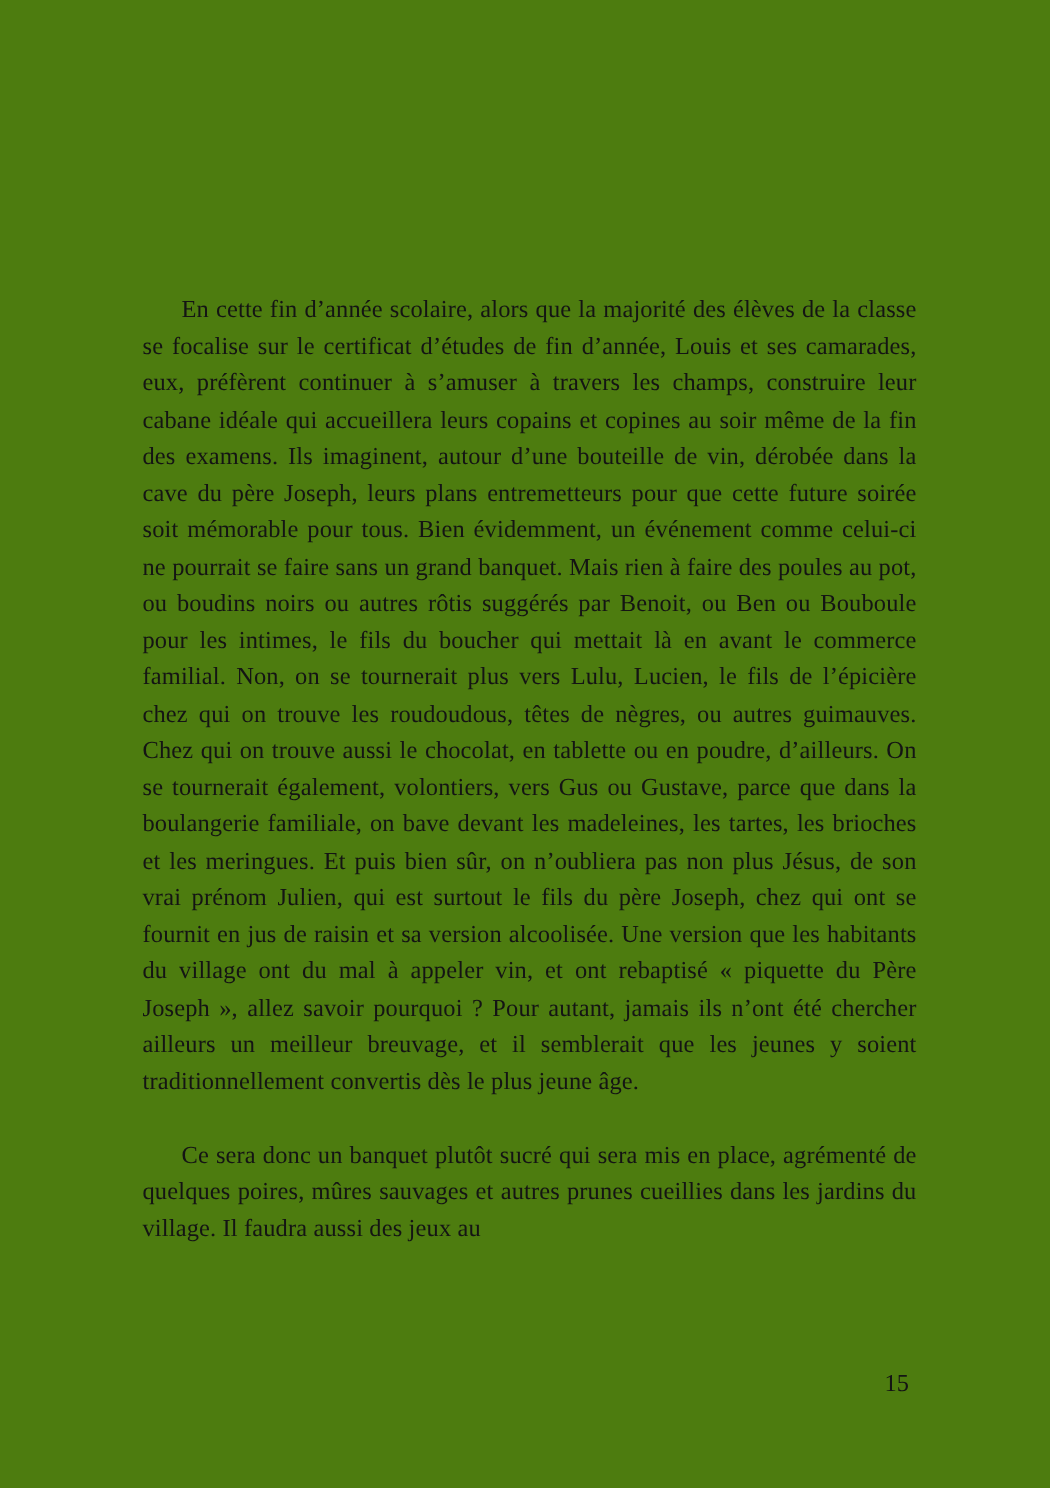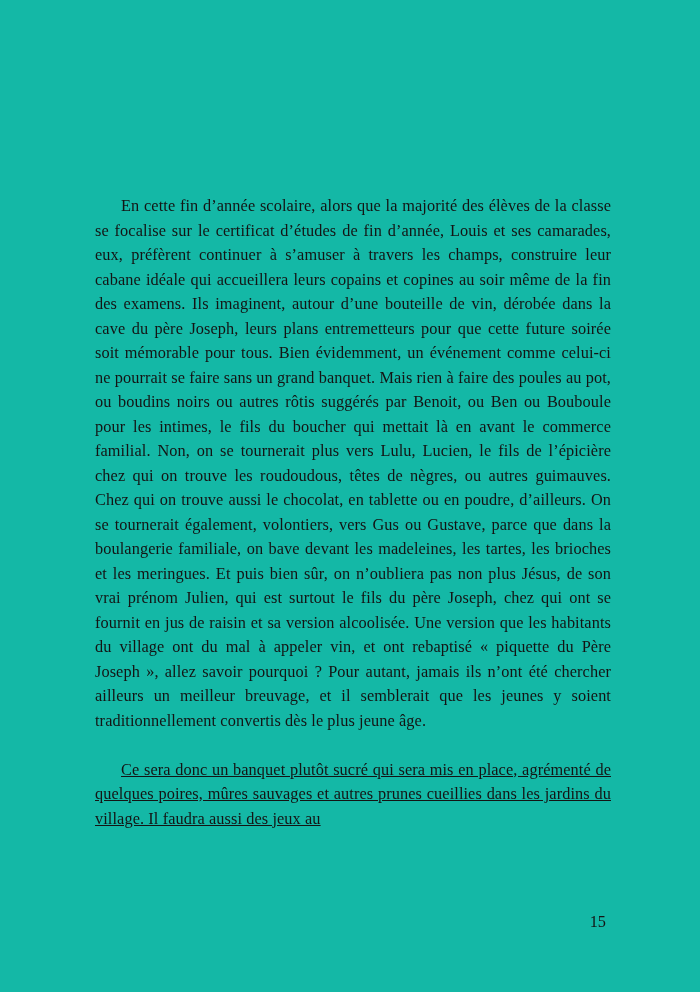--- a/index.html
+++ b/index.html
@@ -4,42 +4,41 @@
 <style>
   html, body {
     margin: 0;
     padding: 0;
     background: #ffffff;
   }
   .page {
     position: relative;
     width: 700px;
     height: 992px;
-    background: #14b8a6;
+    background: #4d7c0f;
     font-family: "Liberation Serif", serif;
     color: #141414;
     overflow: hidden;
   }
   .text-block {
     position: absolute;
     left: 95px;
     top: 194px;
     width: 516px;
     font-size: 16.3px;
     line-height: 24.5px;
     text-align: justify;
     letter-spacing: 0.1px;
   }
   .text-block p {
     margin: 0;
     text-indent: 26px;
   }
   .text-block p + p {
     margin-top: 24.5px;
-    text-decoration: underline;
   }
   .page-number {
     position: absolute;
     top: 910px;
     right: 94px;
     font-size: 16.3px;
     line-height: 24.5px;
     color: #141414;
     font-family: Liberation Serif, serif;
   }

